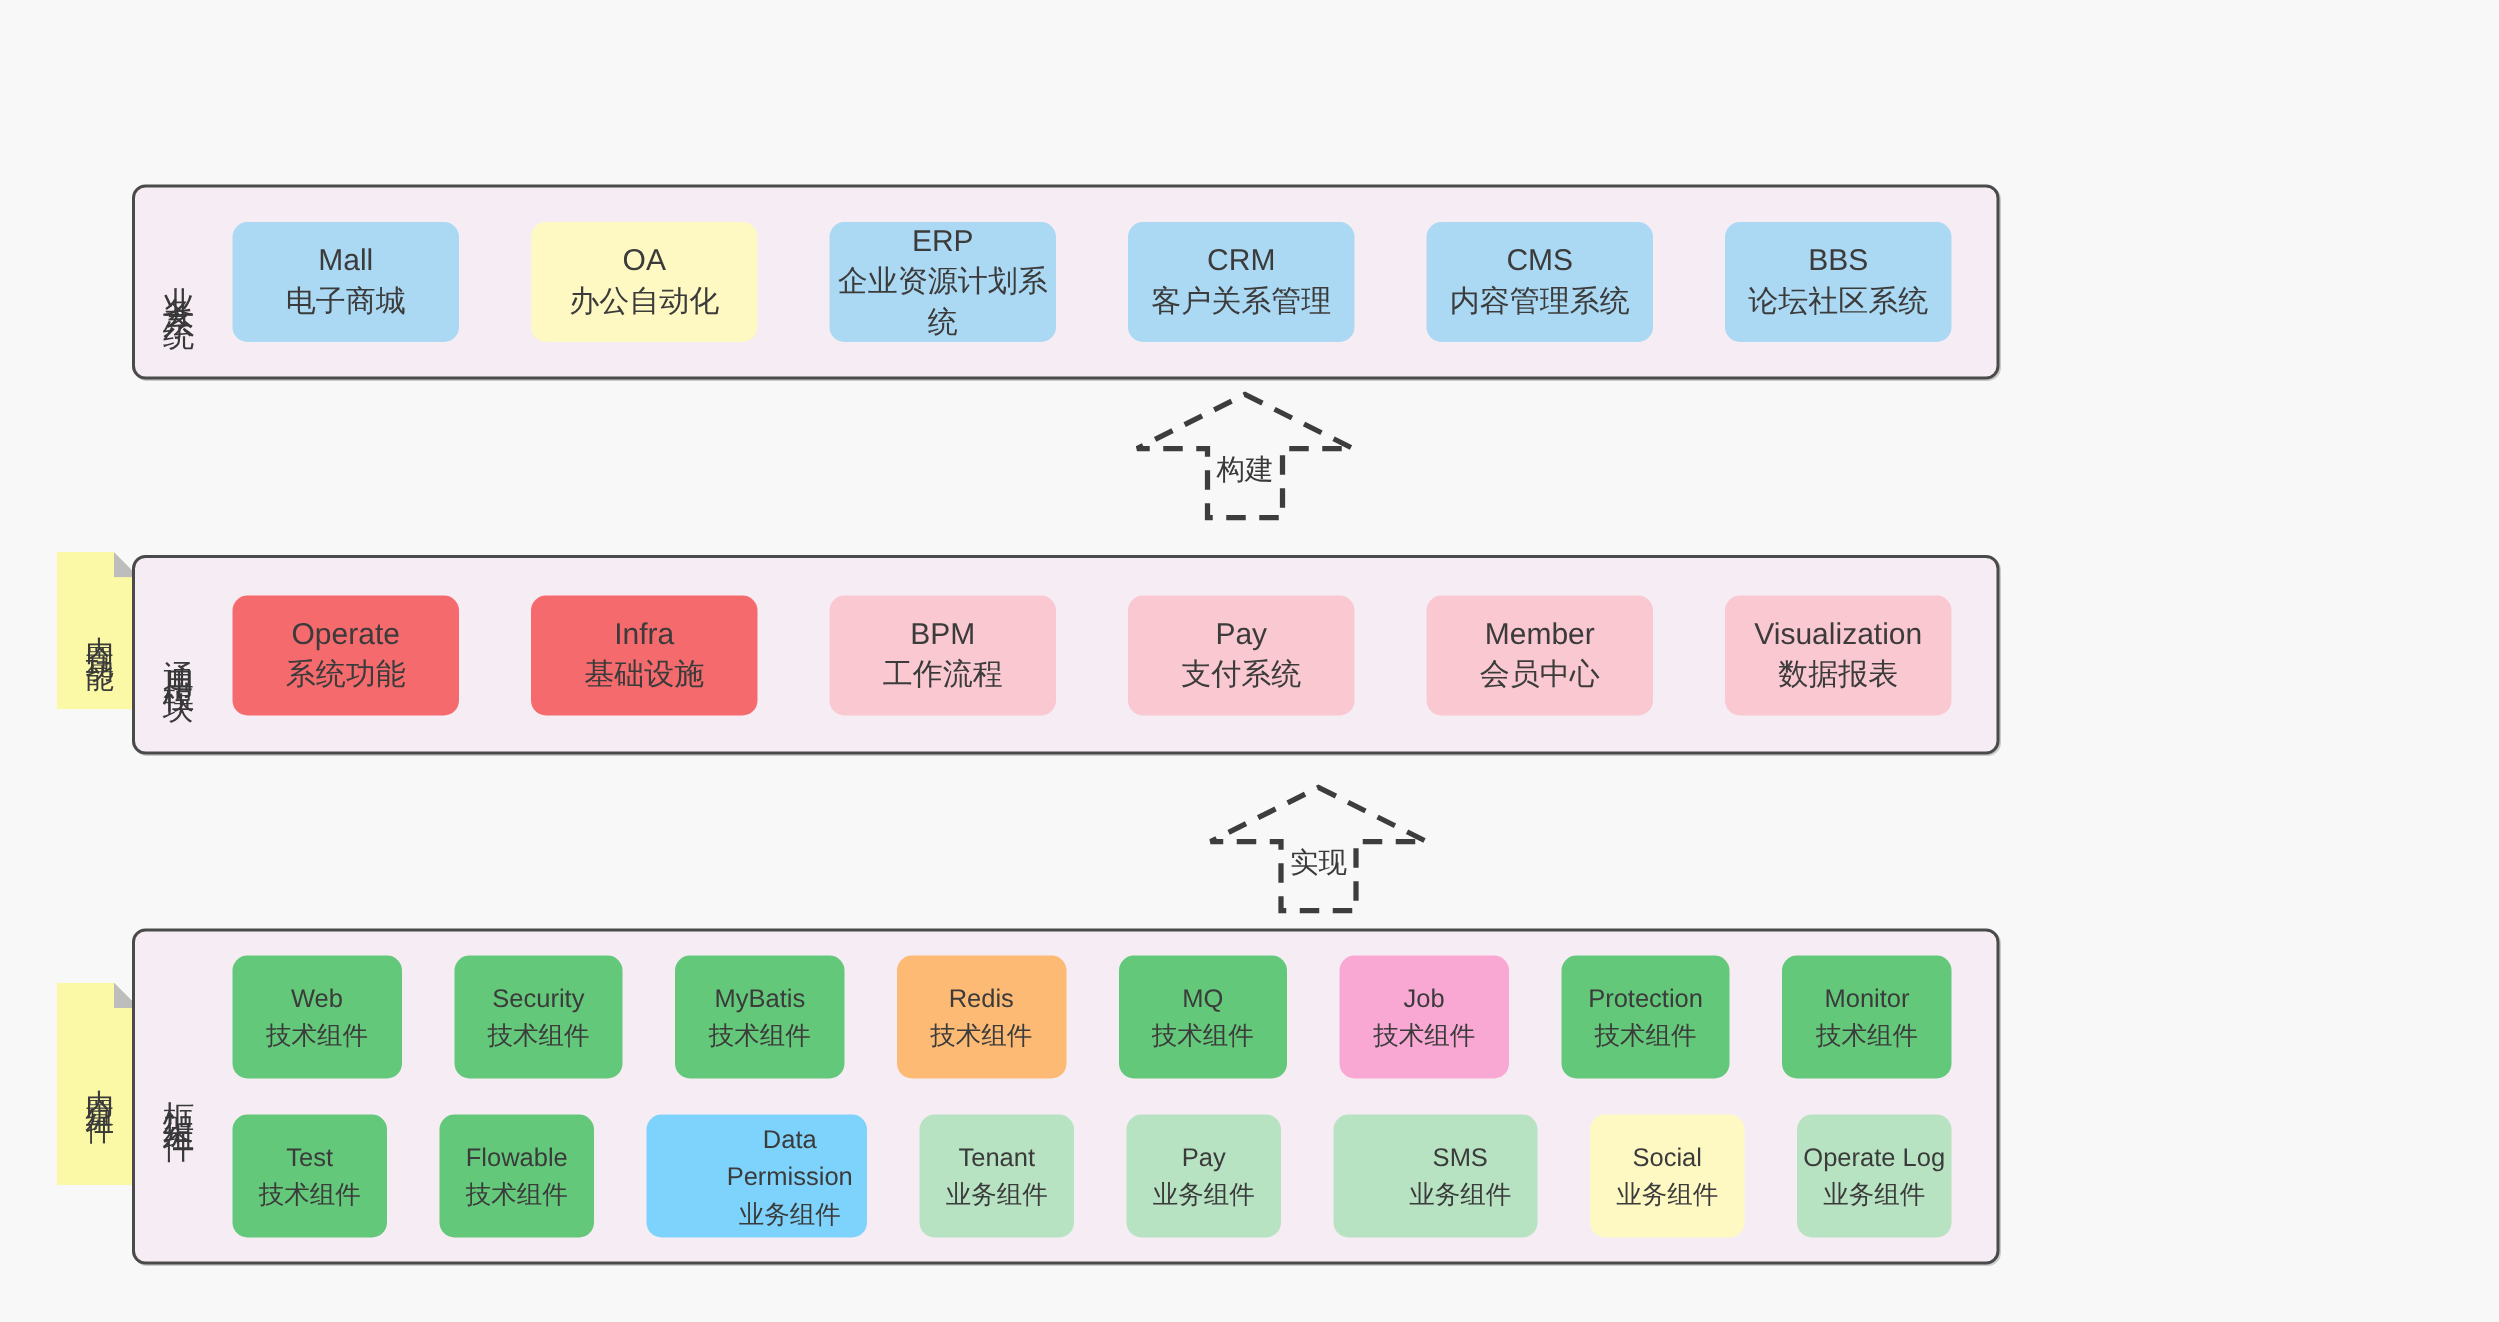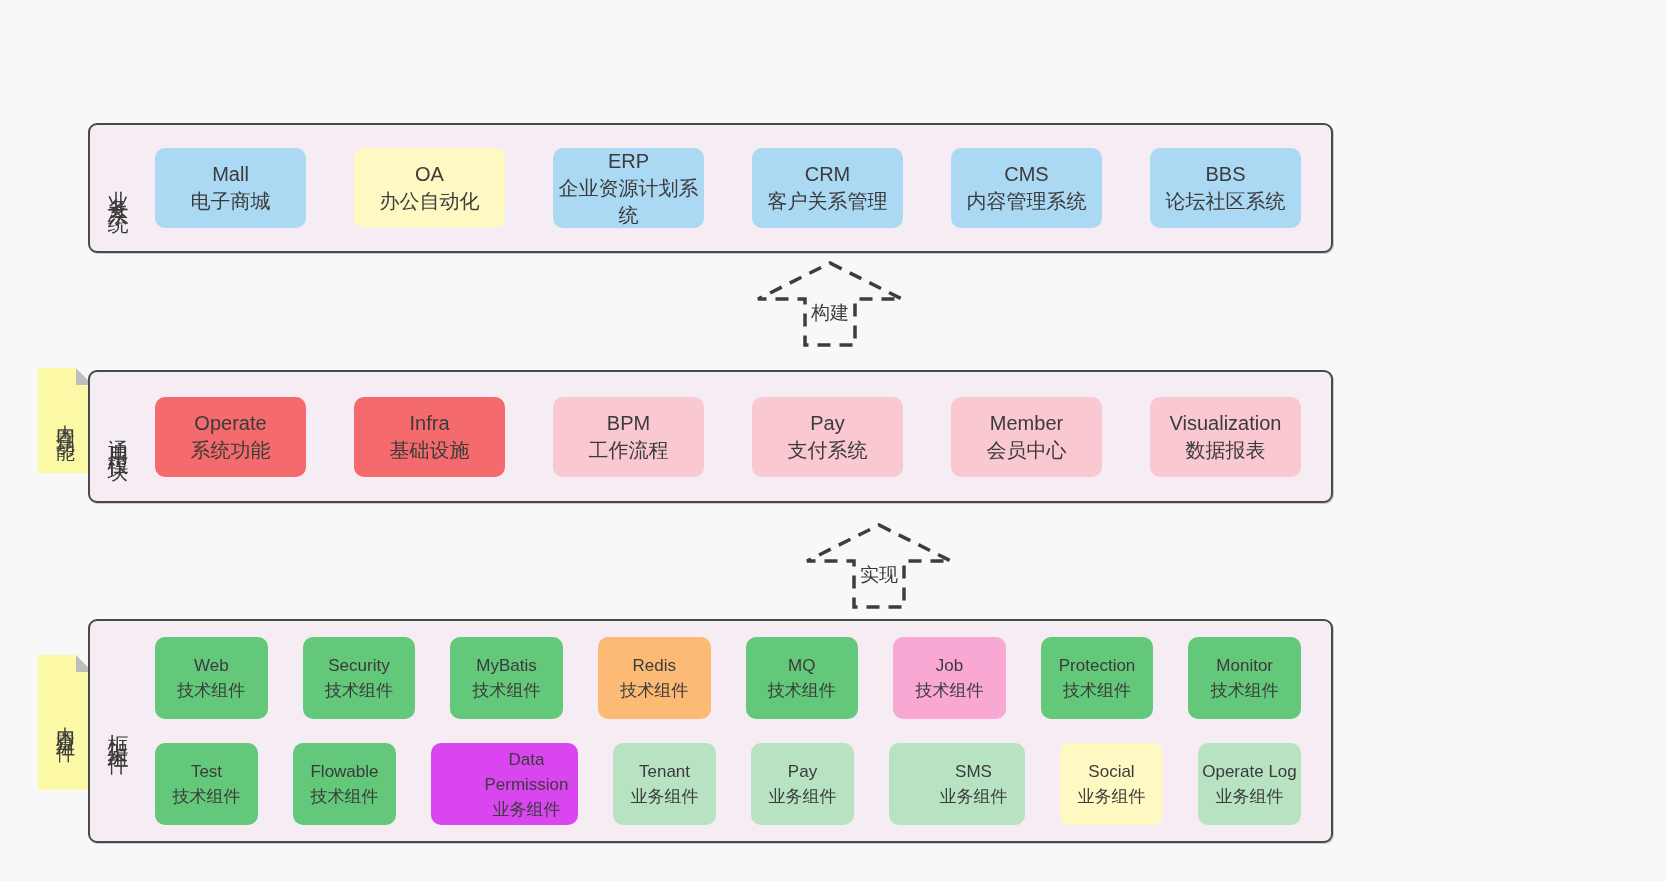--- a/index.html
+++ b/index.html
@@ -259,21 +259,21 @@
         </div>
         <div class="box-row">
           <div class="box" style="background: rgb(99, 200, 122);">
             <div>Test</div>
             <div>技术组件</div>
           </div>
           <div class="box" style="background: rgb(99, 200, 122);">
             <div>Flowable</div>
             <div>技术组件</div>
           </div>
-          <div class="box" style="background: #d946ef; padding-left: 44px;">
+          <div class="box" style="background: #7dd3fc; padding-left: 44px;">
             <div>Data Permission</div>
             <div>业务组件</div>
           </div>
           <div class="box" style="background: rgb(183, 227, 194);">
             <div>Tenant</div>
             <div>业务组件</div>
           </div>
           <div class="box" style="background: rgb(183, 227, 194);">
             <div>Pay</div>
             <div>业务组件</div>

